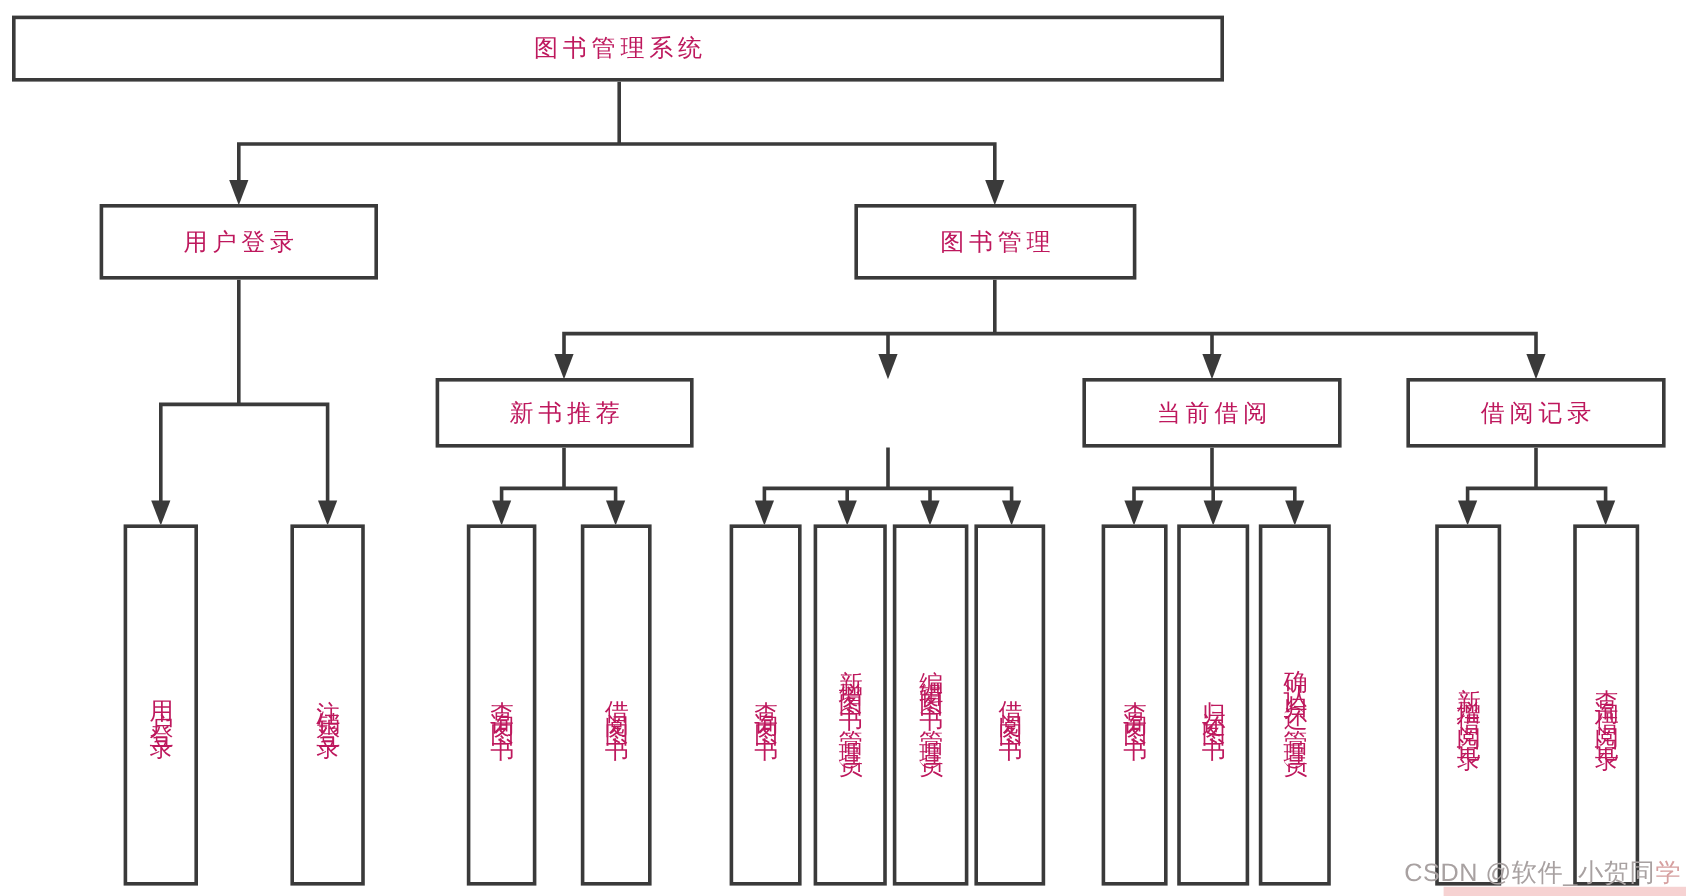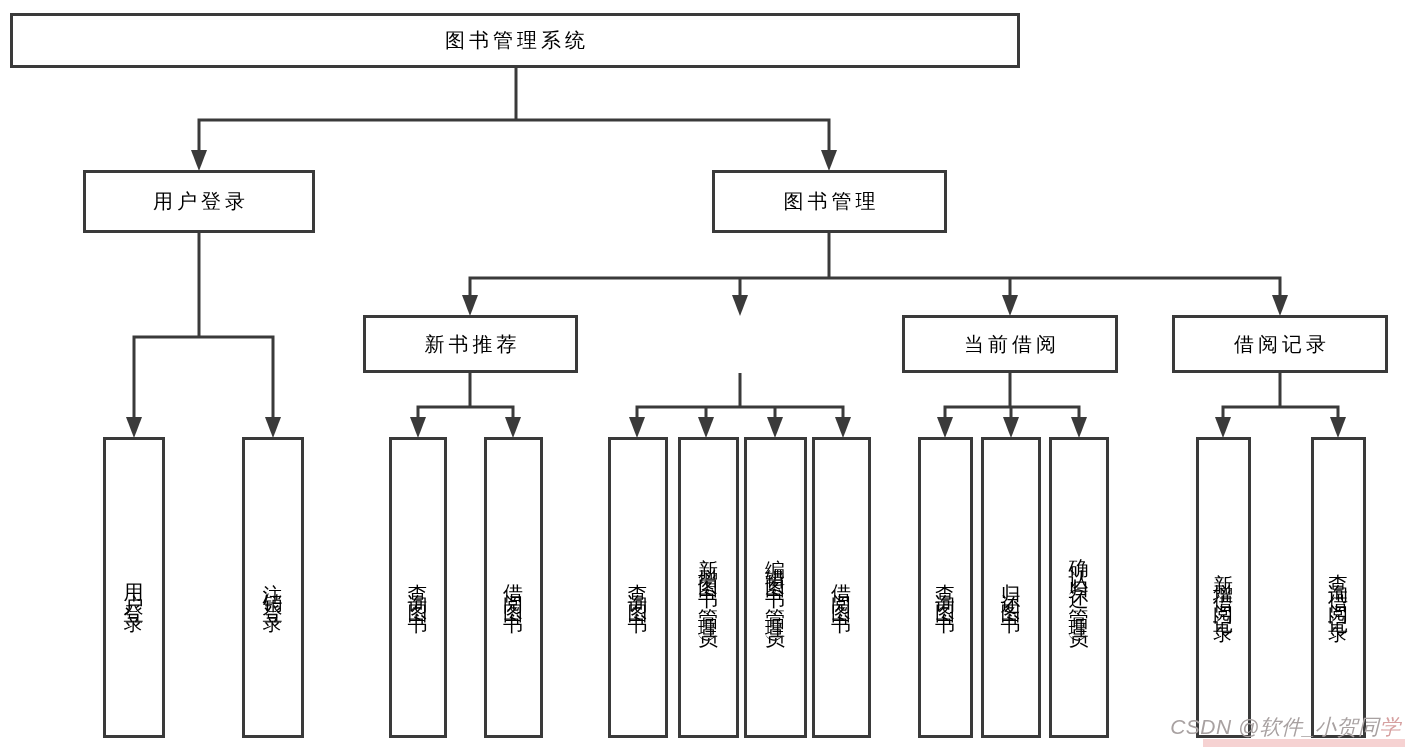--- a/index.html
+++ b/index.html
@@ -12,35 +12,35 @@
   }
   .canvas{position:absolute;left:0;top:0;width:1405px;height:747px;}
   .connectors{position:absolute;left:0;top:0;z-index:1;}
   .box{
     position:absolute;
     box-sizing:border-box;
     border:3px solid #3a3a3a;
     background:#ffffff;
     display:flex;align-items:center;justify-content:center;
     z-index:2;
-    color:#000000;
+    color:#be185d;
   }
   .h{font-size:20px;letter-spacing:4px;text-indent:4px;}
   .root{font-size:20px;}
   .v{
     writing-mode:vertical-rl;
     text-orientation:mixed;
     font-size:20px;
     letter-spacing:10px;
     line-height:1;
   }
   .watermark{
     position:absolute;right:4px;top:713px;
     font-size:21px;letter-spacing:0.5px;
-    color:#a8a1a1;z-index:5;white-space:nowrap;font-style:italic;
+    color:#a8a1a1;z-index:5;white-space:nowrap;
   }
   .watermark .accent{color:#d6a0a0;}
   .pink-strip{
     position:absolute;left:1203px;top:739px;width:202px;height:8px;
     background:#f5caca;opacity:0.85;z-index:4;
   }
 </style>
 </head>
 <body>
 

